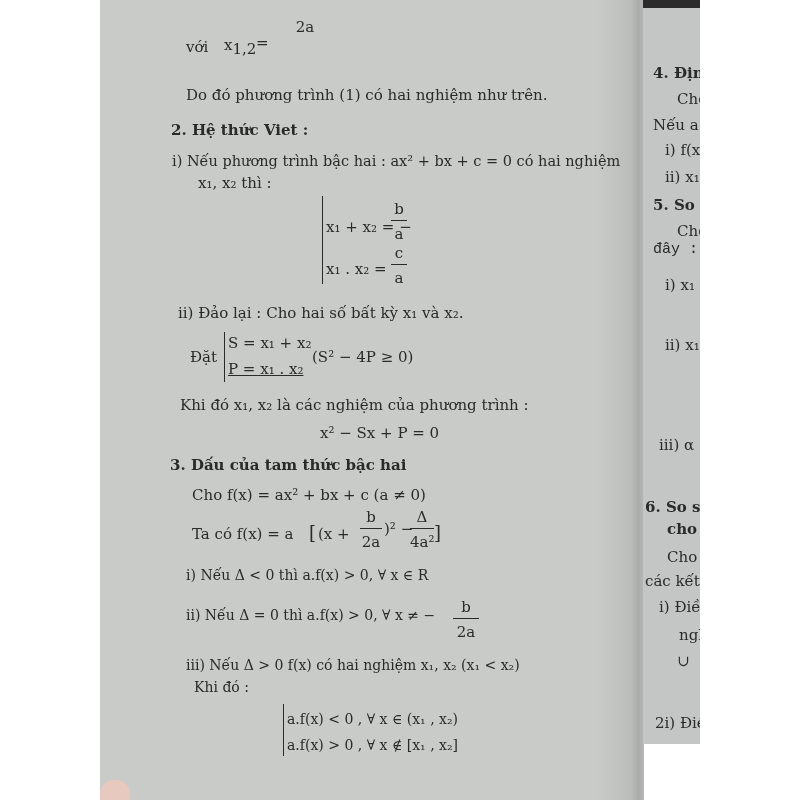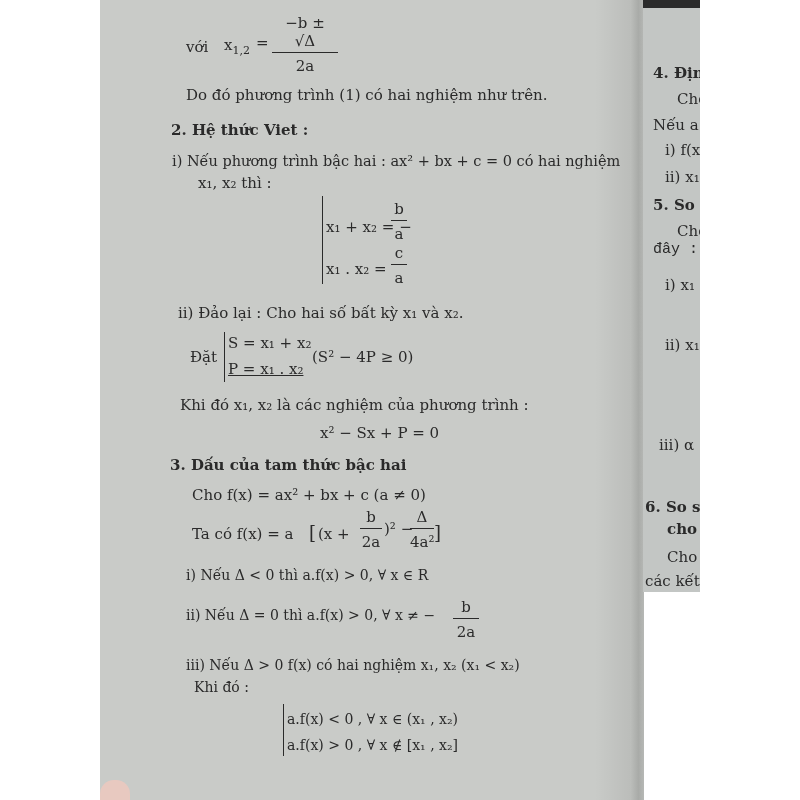--- a/index.html
+++ b/index.html
@@ -1,24 +1,24 @@
 <!DOCTYPE html>
 <html><head>
 <meta charset="utf-8">
 <style>
   html, body { margin:0; padding:0; }
   body { width:800px; height:800px; background:#ffffff; position:relative; overflow:hidden; font-family:"DejaVu Serif", serif; color:#2a2a2a; }
   .page-left { position:absolute; left:100px; top:0; width:535px; height:800px; background:#c9cbc8; }
   .page-left::after { content:""; position:absolute; right:0; top:0; width:40px; height:800px; background:linear-gradient(to right, rgba(0,0,0,0), rgba(0,0,0,0.08)); }
   .gutter { position:absolute; left:630px; top:0; width:14px; height:800px; background:linear-gradient(to right,#bdbfbc,#a9aba8 60%,#b6b8b5); }
-  .page-right { position:absolute; left:643px; top:0; width:57px; height:592px; background:#c3c6c4; overflow:hidden; }
+  .page-right { position:absolute; left:643px; top:0; width:57px; height:744px; background:#c3c6c4; overflow:hidden; }
   .page-right .topbar { position:absolute; left:0; top:0; width:57px; height:8px; background:#2b2b2b; }
   .t { position:absolute; white-space:nowrap; font-size:15px; line-height:1; }
   .b { font-weight:bold; }
-  sub, sup { font-size:11px; line-height:0; }
+  sub, sup { font-size:15px; line-height:0; }
   .frac { position:absolute; text-align:center; font-size:15px; }
   .frac .n { display:block; padding:0 2px 2px 2px; border-bottom:1px solid #2a2a2a; }
   .frac .d { display:block; padding-top:4px; }
   .brace { position:absolute; border-left:1.5px solid #2a2a2a; }
   .sm { font-size:14px; }
   .rt { position:absolute; white-space:nowrap; font-size:15px; line-height:1; left:0; }
   .thumb { position:absolute; left:100px; top:780px; width:30px; height:20px; background:#e8c9c0; border-radius:14px 14px 0 0; }
 </style>
 </head>
 <body>
@@ -49,21 +49,20 @@
       <span class="rt" style="left: 12px; top: 716px;">2i) Điề</span>
       <span class="rt" style="left: 30px; top: 742px;">x₁ &lt;</span>
     </div>
 </div>
 <div class="thumb"></div>
 
 <span class="t" style="left:186px;top:40px;">với</span>
 <span class="t" style="left:224px;top:38px;"><span>x</span><sub>1,2</sub></span>
 <span class="t" style="left:256px;top:36px;">=</span>
 <div class="frac" style="left:272px;top:14px;width:66px;">
-  <span class="n">−b ± √Δ</span>
   <span class="d">2a</span>
 </div>
 
 <span class="t" style="left:186px;top:88px;">Do đó phương trình (1) có hai nghiệm như trên.</span>
 
 <span class="t b" style="left:171px;top:123px;">2. Hệ thức Viet :</span>
 <span class="t" style="left:172px;top:154px;font-size:14.5px;">i) Nếu phương trình bậc hai : ax² + bx + c = 0 có hai nghiệm</span>
 <span class="t" style="left:198px;top:176px;">x₁, x₂ thì :</span>
 
 <div class="brace" style="left:322px;top:196px;height:88px;"></div>

